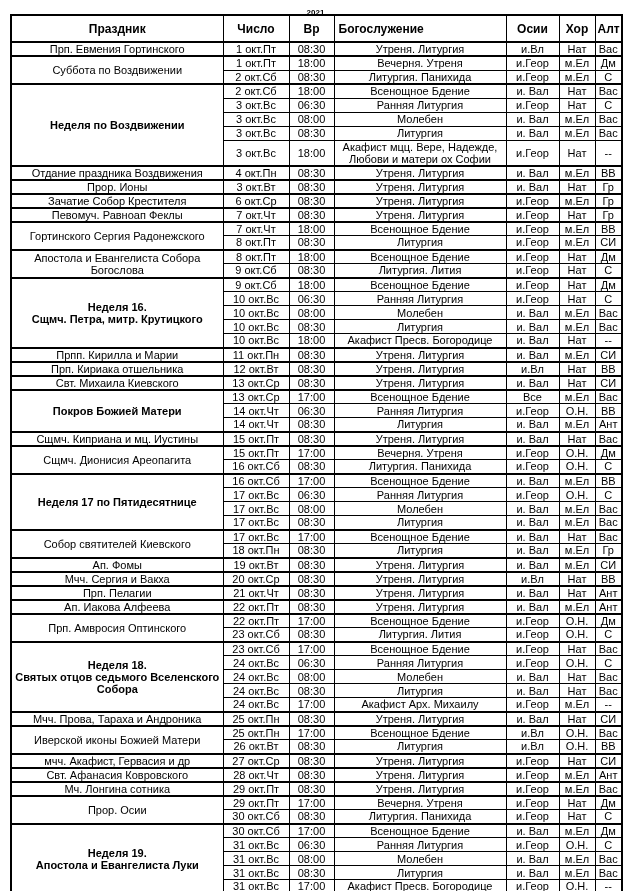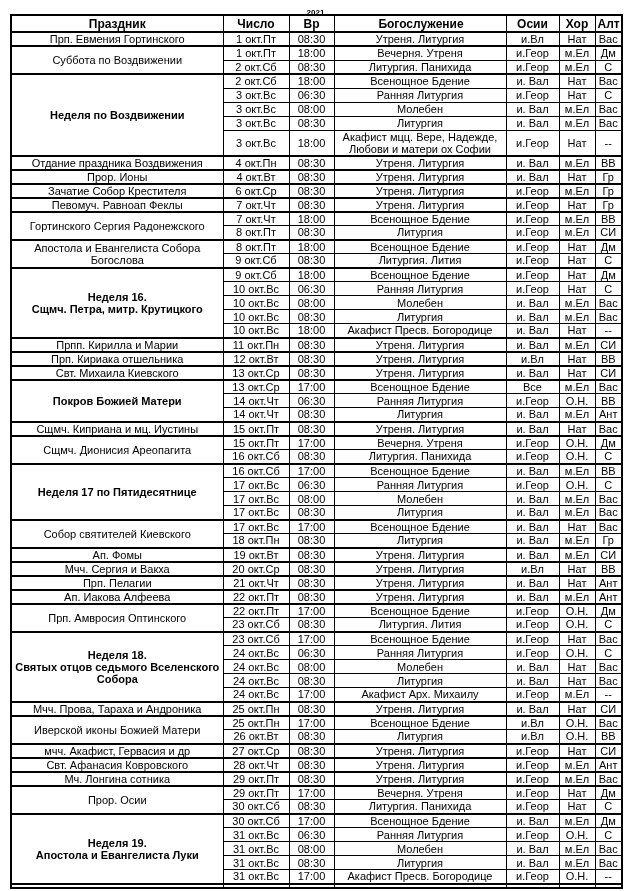--- a/index.html
+++ b/index.html
@@ -31,24 +31,24 @@
     vertical-align: middle;
     text-align: center;
     font-size: 11px;
     line-height: 12px;
     padding: 0 2px;
     overflow: hidden;
   }
   table.schedule th {
     font-size: 12px;
     font-weight: bold;
-    height: 17px;
+    height: 27px;
     padding: 1px 2px;
   }
-  table.schedule th.h-service { text-align: center; padding-left: 4px; }
+  table.schedule th.h-service { text-align: left; padding-left: 4px; }
   table.schedule td { height: 14px; }
   tr.group-start td { border-top: 2px solid #000; }
   td.holiday { white-space: pre-line; }
   td.holiday.bold { font-weight: bold; }
   td.service { text-align: left; padding-left: 3px; }
   tr.partial td { height: 4px; border-bottom: none; }
 </style>
 </head>
 <body>
 
@@ -147,21 +147,21 @@
         <td rowspan="1" class="holiday">Отдание праздника Воздвижения</td>
         <td>4 окт.Пн</td>
         <td>08:30</td>
         <td class="service">Утреня. Литургия</td>
         <td>и. Вал</td>
         <td>м.Ел</td>
         <td>ВВ</td>
       </tr>
       <tr class="group-start">
         <td rowspan="1" class="holiday">Прор. Ионы</td>
-        <td>4 окт.Вт</td>
+        <td>3 окт.Вт</td>
         <td>08:30</td>
         <td class="service">Утреня. Литургия</td>
         <td>и. Вал</td>
         <td>Нат</td>
         <td>Гр</td>
       </tr>
       <tr class="group-start">
         <td rowspan="1" class="holiday">Зачатие Собор Крестителя</td>
         <td>6 окт.Ср</td>
         <td>08:30</td>

